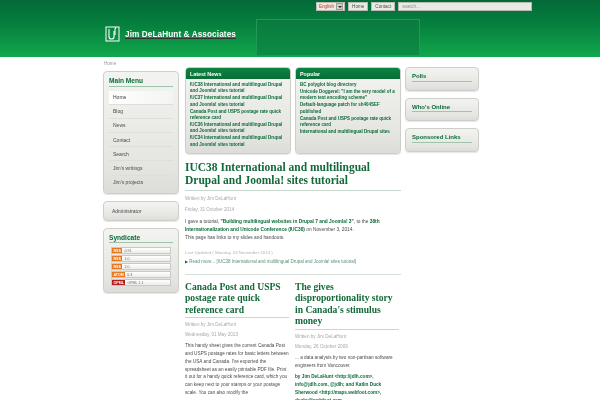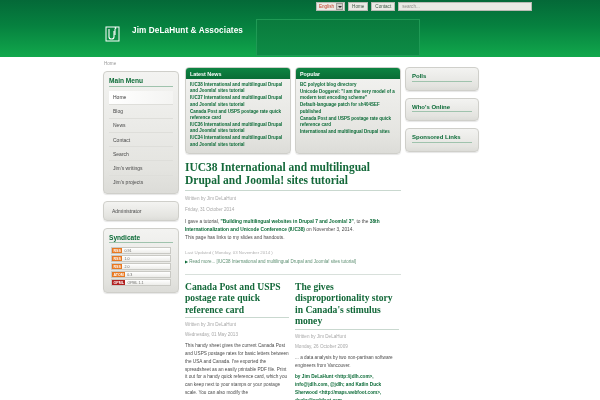--- a/index.html
+++ b/index.html
@@ -96,22 +96,23 @@
     height: 37px;
     background: linear-gradient(to bottom, #0a7a3d 0%, #0d8c45 100%);
     border: 1px solid #1f9a55;
     box-sizing: border-box;
   }
   .logo {
     position: absolute;
     left: 105px;
     top: 26px;
     display: flex;
-    align-items: flex-start;
-    gap: 12px;
+    align-items: center;
+    gap: 5px;
+    text-decoration: underline;
   }
   .logo-mark {
     width: 15px;
     height: 16px;
     position: relative;
   }
   .logo-text {
     color: #ffffff;
     font-size: 8.2px;
     font-weight: bold;

